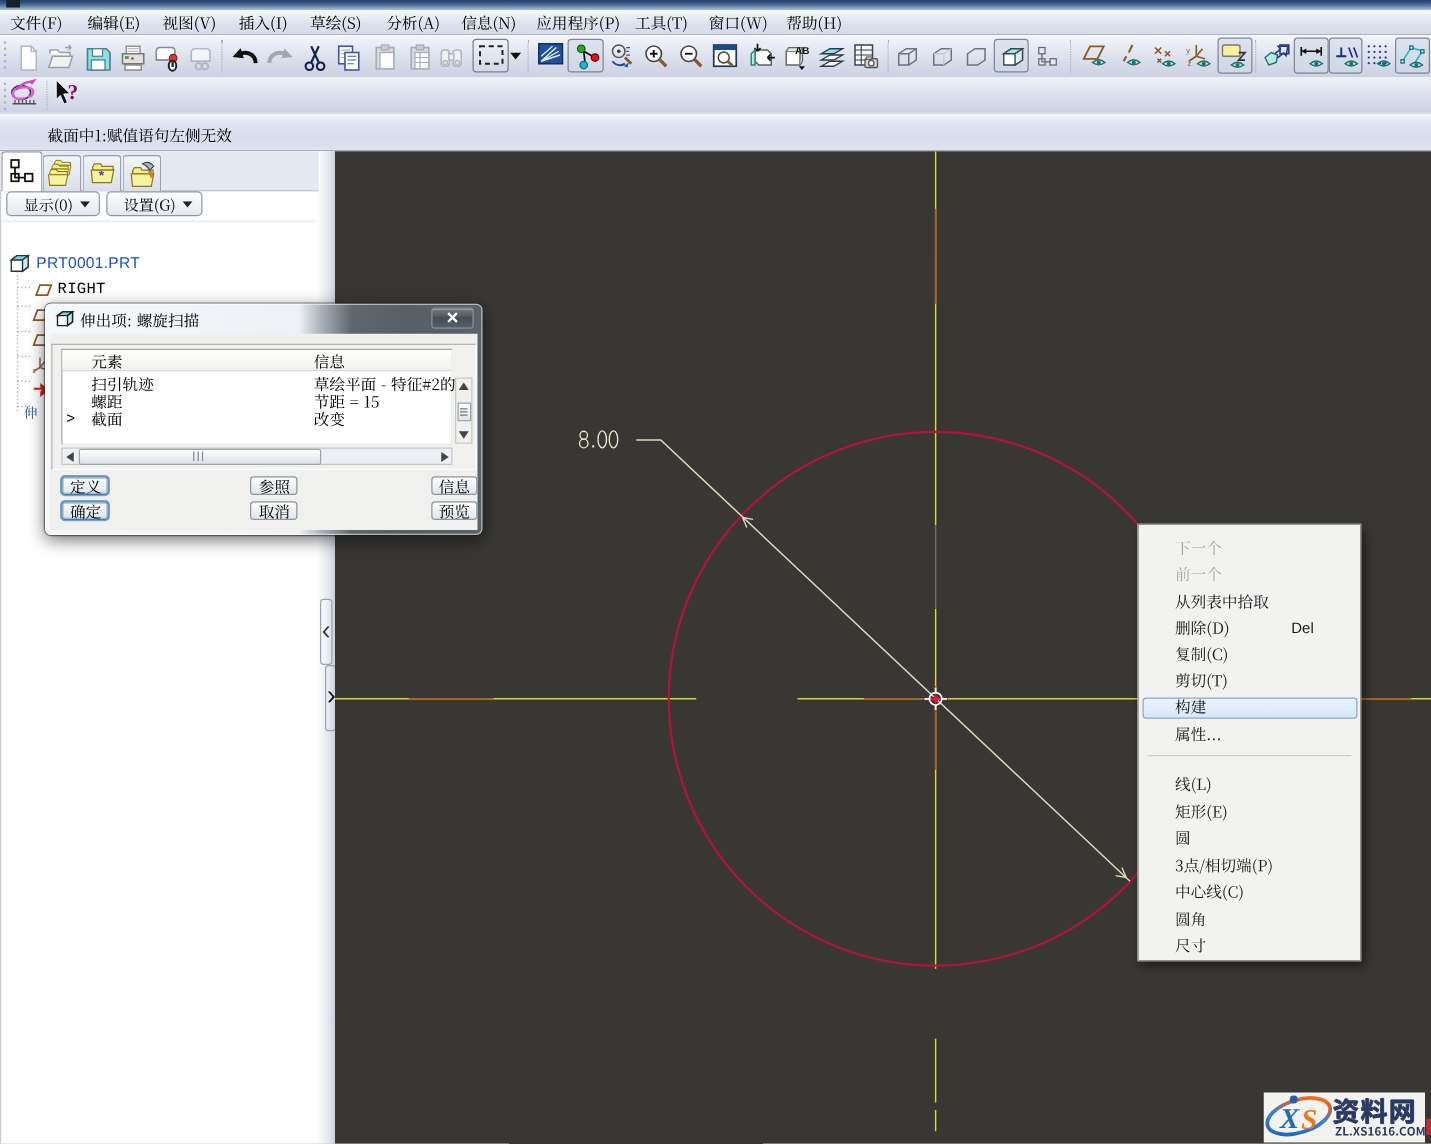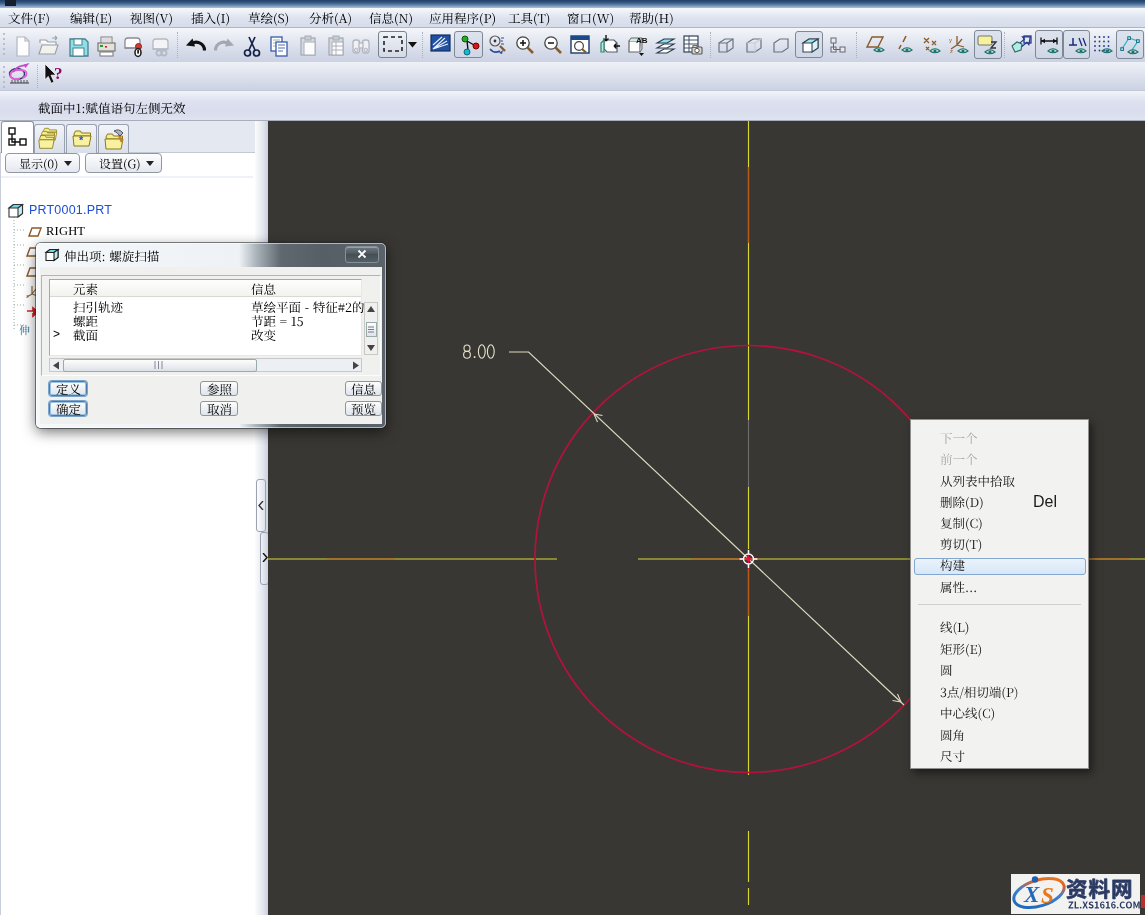--- a/index.html
+++ b/index.html
@@ -395,21 +395,21 @@
   </svg>
 <svg style="position:absolute;left:8px;top:203px;overflow:visible" width="16" height="15">
     <path d="M1 5 l4.5 -3.5 9 0 0 9 -4.5 3.5 -9 0z" fill="#fff" stroke="#333" stroke-width="1.1"></path>
     <path d="M1 5 l9 0 4.5 -3.5 -9 0z" fill="#6fd8e4" stroke="#333" stroke-width="1.1"></path>
     <path d="M10 5 l0 9 4.5 -3.5 0 -9z" fill="#c2eef4" stroke="#333" stroke-width="1.1"></path>
   </svg>
 <div style="position:absolute;left:29px;top:202.2px;font-family:'Liberation Sans',sans-serif;font-size:12.5px;font-weight:normal;color:#1d4ed8;letter-spacing:0.2px;white-space:pre;line-height:16.2px">PRT0001.PRT</div>
 <svg style="position:absolute;left:28px;top:226px;overflow:visible" width="14" height="12">
     <path d="M1 10 L4 2 L13 2 L10 10Z" fill="none" stroke="#8a5a28" stroke-width="1.4"></path>
   </svg>
-<div style="position:absolute;left:46px;top:223.2px;font-family:Liberation Serif, serif;font-size:12.5px;font-weight:normal;color:#000;letter-spacing:0.2px;white-space:pre;line-height:16.2px">RIGHT</div>
+<div style="position:absolute;left:46px;top:223.2px;font-family:Liberation Mono, monospace;font-size:12.5px;font-weight:normal;color:#000;letter-spacing:0.2px;white-space:pre;line-height:16.2px">RIGHT</div>
 <svg style="position:absolute;left:26px;top:246px;overflow:visible" width="12" height="12">
     <path d="M1 10 L4 2 L13 2 L10 10Z" fill="none" stroke="#8a5a28" stroke-width="1.4"></path>
   </svg>
 <svg style="position:absolute;left:26px;top:266px;overflow:visible" width="12" height="12">
     <path d="M1 10 L4 2 L13 2 L10 10Z" fill="none" stroke="#8a5a28" stroke-width="1.4"></path>
   </svg>
 <svg style="position:absolute;left:26px;top:285px;overflow:visible" width="13" height="13">
     <path d="M6 1v8M6 9l-5 3M6 9l6 2M6 9l4 -5" stroke="#8a6a3a" stroke-width="1.2"></path>
     <text x="0" y="13" font-size="6" fill="#8a6a3a" font-family="Liberation Sans">z</text>
   </svg>
@@ -474,21 +474,21 @@
   </svg>
 <svg style="position:absolute;left:940px;top:535px;overflow:visible" width="42" height="18">
     <path transform="translate(0,14.0)" d="M11.1 -7.9 9.9 -8.1V-4.3C9.9 -4.1 9.8 -4 9.6 -4C9.4 -4 8.3 -4.1 8.3 -4.1V-3.9C8.8 -3.9 9.1 -3.8 9.2 -3.7C9.4 -3.6 9.4 -3.4 9.5 -3.2C10.5 -3.3 10.7 -3.6 10.7 -4.3V-7.6C10.9 -7.7 11.1 -7.8 11.1 -7.9ZM8.6 -7.8 7.4 -7.9V-4.5H7.6C7.8 -4.5 8.2 -4.7 8.2 -4.8V-7.5C8.5 -7.5 8.6 -7.6 8.6 -7.8ZM2.6 -5.3V-6.2H5.3V-5.3ZM2.6 -3.5V-5H5.3V-4.4C5.3 -4.3 5.2 -4.2 5.1 -4.2C4.9 -4.2 4 -4.2 4 -4.2V-4.1C4.4 -4 4.7 -3.9 4.8 -3.8C4.9 -3.7 5 -3.5 5 -3.3C6 -3.4 6.1 -3.8 6.1 -4.3V-7.3C6.3 -7.3 6.5 -7.4 6.6 -7.5L5.6 -8.3L5.2 -7.8H2.7L1.8 -8.2V-3.2H2C2.3 -3.2 2.6 -3.4 2.6 -3.5ZM2.6 -6.6V-7.4H5.3V-6.6ZM6.2 -2.8H0.8L1 -2.4H5.1C4.5 -0.7 3.1 0.2 0.7 0.8L0.7 1C3.6 0.5 5.4 -0.4 6.1 -2.4H9.9C9.7 -1.2 9.4 -0.3 9.1 -0.1C9 -0 8.8 0 8.6 0C8.3 0 7.4 -0.1 6.8 -0.1V0.1C7.3 0.2 7.8 0.3 8 0.4C8.2 0.5 8.2 0.8 8.2 1C8.8 1 9.2 0.9 9.6 0.6C10.1 0.3 10.5 -0.9 10.7 -2.3C11 -2.3 11.1 -2.4 11.2 -2.5L10.3 -3.2L9.8 -2.8ZM10.9 -9.6 10.3 -8.9H7.8C8.2 -9.2 8.7 -9.6 9 -9.9C9.2 -9.9 9.4 -10 9.5 -10.1L8.2 -10.5C8 -10 7.7 -9.3 7.4 -8.9H5C5.5 -9 5.6 -10.2 3.7 -10.5L3.6 -10.4C4 -10 4.4 -9.4 4.5 -9C4.6 -8.9 4.7 -8.9 4.8 -8.9H0.6L0.7 -8.5H11.6C11.8 -8.5 11.9 -8.6 12 -8.7C11.6 -9.1 10.9 -9.6 10.9 -9.6Z M17.1 -7.4 16.7 -6.6 15.6 -6.3V-9.9C15.8 -9.9 15.9 -10 16 -10.2L14.7 -10.3V-6.2L12.9 -5.8L13.1 -5.5L14.7 -5.9V-2C14.7 -1.7 14.7 -1.7 14.2 -1.3L15 -0.4C15.1 -0.5 15.2 -0.6 15.2 -0.8C16.5 -1.8 17.7 -2.8 18.3 -3.3L18.2 -3.5C17.2 -2.9 16.3 -2.3 15.6 -1.9V-6L18 -6.5C18.1 -6.5 18.2 -6.6 18.2 -6.7C17.8 -7 17.1 -7.4 17.1 -7.4ZM23.1 -9.2H17.3L17.4 -8.8H19.8C19.6 -4.2 19.1 -0.8 15.4 0.8L15.6 1C19.8 -0.5 20.4 -3.7 20.7 -8.8H23.2C23.1 -4 22.9 -0.8 22.4 -0.3C22.2 -0.1 22.1 -0.1 21.8 -0.1C21.6 -0.1 20.7 -0.2 20.1 -0.2L20.1 0C20.6 0.1 21.1 0.2 21.3 0.4C21.5 0.5 21.6 0.7 21.6 1C22.1 1 22.7 0.8 23 0.3C23.7 -0.4 23.9 -3.5 24 -8.7C24.3 -8.7 24.5 -8.8 24.6 -8.9L23.6 -9.7Z M27 -3.8C27 -6.1 27.5 -7.8 29.2 -10L28.9 -10.2C27.1 -8.3 26.1 -6.3 26.1 -3.8C26.1 -1.3 27.1 0.7 28.9 2.7L29.2 2.5C27.6 0.2 27 -1.5 27 -3.8Z M29.8 -6.7H30.4L30.7 -8.7H33.1C33.1 -7.4 33.1 -6.2 33.1 -4.9V-4.2C33.1 -3 33.1 -1.7 33.1 -0.5L31.7 -0.4V0H35.7V-0.4L34.2 -0.5C34.2 -1.7 34.2 -3 34.2 -4.2V-4.9C34.2 -6.2 34.2 -7.4 34.2 -8.7H36.6L37 -6.7H37.5L37.4 -9.1H29.9Z M40.3 -3.8C40.3 -1.5 39.8 0.2 38.2 2.5L38.4 2.7C40.3 0.8 41.2 -1.3 41.2 -3.8C41.2 -6.3 40.3 -8.3 38.4 -10.2L38.2 -10C39.8 -7.8 40.3 -6.1 40.3 -3.8Z" fill="#1a1a1a"></path>
   </svg>
 <svg style="position:absolute;left:940px;top:556px;overflow:visible" width="25" height="18">
     <path transform="translate(0,14.0)" d="M8.2 -4.7 8.1 -4.6C8.3 -4.1 8.7 -3.5 8.9 -2.8C7.7 -2.7 6.6 -2.6 5.8 -2.6C6.6 -3.6 7.5 -5.2 8 -6.2C8.2 -6.2 8.4 -6.3 8.4 -6.5L7.2 -7C7 -5.8 6.1 -3.7 5.5 -2.8C5.4 -2.7 5.2 -2.6 5.2 -2.6L5.7 -1.6C5.8 -1.6 5.9 -1.7 5.9 -1.8C7.1 -2.1 8.2 -2.4 9 -2.6C9.1 -2.2 9.2 -1.9 9.2 -1.6C9.9 -0.9 10.6 -2.7 8.2 -4.7ZM7.8 -10.2 6.5 -10.5C6.2 -8.7 5.5 -6.8 4.9 -5.5L5 -5.4C5.6 -6.1 6.2 -6.9 6.6 -7.9H10.7C10.6 -3.6 10.4 -0.7 9.9 -0.2C9.8 -0.1 9.7 -0.1 9.5 -0.1C9.2 -0.1 8.3 -0.2 7.7 -0.2L7.7 0C8.2 0.1 8.7 0.2 8.9 0.4C9.1 0.5 9.2 0.7 9.2 1C9.7 1 10.2 0.8 10.6 0.4C11.2 -0.4 11.4 -3.2 11.5 -7.8C11.8 -7.8 11.9 -7.9 12 -8L11.1 -8.8L10.6 -8.3H6.8C7 -8.8 7.2 -9.3 7.3 -9.9C7.6 -9.9 7.8 -10 7.8 -10.2ZM4.4 -8.3 3.8 -7.6H3.4V-10.1C3.7 -10.1 3.8 -10.2 3.8 -10.4L2.6 -10.5V-7.6H0.5L0.6 -7.2H2.4C2 -5.3 1.4 -3.4 0.3 -1.9L0.5 -1.8C1.4 -2.7 2.1 -3.8 2.6 -5V1H2.8C3 1 3.4 0.8 3.4 0.7V-5.8C3.7 -5.2 4.1 -4.5 4.2 -3.9C5 -3.3 5.7 -4.9 3.4 -6.1V-7.2H5.1C5.2 -7.2 5.4 -7.3 5.4 -7.4C5 -7.8 4.4 -8.3 4.4 -8.3Z M13.6 -4.4 13.4 -4.3C13.8 -3.1 14.2 -2.2 14.8 -1.5C14.3 -0.6 13.7 0.2 12.9 0.8L13 1C13.9 0.4 14.7 -0.2 15.2 -1C16.5 0.3 18.4 0.7 21.3 0.7C22 0.7 23.3 0.7 23.9 0.7C24 0.3 24.1 0.1 24.5 -0V-0.2C23.7 -0.2 22.1 -0.2 21.4 -0.2C18.7 -0.2 16.8 -0.4 15.5 -1.5C16.1 -2.6 16.5 -3.9 16.7 -5.3C16.9 -5.3 17.1 -5.3 17.1 -5.4L16.3 -6.2L15.8 -5.7H14.6C15.1 -6.6 15.8 -8 16.1 -8.8C16.4 -8.8 16.6 -8.8 16.8 -8.9L15.8 -9.8L15.3 -9.3H13L13.1 -9H15.3C14.9 -8.1 14.3 -6.7 13.8 -5.9C13.7 -5.8 13.5 -5.7 13.4 -5.7L14.1 -5.1L14.5 -5.4H15.9C15.7 -4.1 15.5 -2.9 15 -1.9C14.4 -2.5 14 -3.3 13.6 -4.4ZM22.2 -7.5H20.4V-8.8H22.2ZM22.2 -7.1V-5.8H20.4V-7.1ZM23.8 -8.2 23.2 -7.5H23V-8.6C23.2 -8.7 23.4 -8.8 23.5 -8.9L22.5 -9.6L22.1 -9.2H20.4V-10C20.7 -10 20.8 -10.2 20.8 -10.3L19.6 -10.5V-9.2H17.2L17.4 -8.8H19.6V-7.5H16.2L16.3 -7.1H19.6V-5.8H17.2L17.4 -5.5H19.6V-4.2H17.1L17.2 -3.8H19.6V-2.5H16.4L16.5 -2.1H19.6V-0.5H19.7C20.1 -0.5 20.4 -0.7 20.4 -0.8V-2.1H24C24.2 -2.1 24.3 -2.2 24.3 -2.3C23.9 -2.7 23.2 -3.2 23.2 -3.2L22.7 -2.5H20.4V-3.8H23.3C23.5 -3.8 23.6 -3.9 23.6 -4C23.2 -4.4 22.6 -4.9 22.6 -4.9L22.1 -4.2H20.4V-5.5H22.2V-5.1H22.3C22.6 -5.1 23 -5.2 23 -5.3V-7.1H24.3C24.5 -7.1 24.6 -7.2 24.7 -7.3C24.3 -7.7 23.8 -8.2 23.8 -8.2Z" fill="#1a1a1a"></path>
   </svg>
 <svg style="position:absolute;left:940px;top:578px;overflow:visible" width="37" height="18">
     <path transform="translate(0,14.0)" d="M10.1 -9.4V-8H2.7V-9.4ZM1.9 -9.8V-6.5C1.9 -4 1.7 -1.4 0.3 0.8L0.5 0.9C2.6 -1.2 2.7 -4.2 2.7 -6.5V-7.6H10.1V-7.1H10.3C10.5 -7.1 10.9 -7.2 10.9 -7.3V-9.3C11.2 -9.3 11.4 -9.4 11.5 -9.5L10.5 -10.3L10 -9.8H2.9L1.9 -10.2ZM9.3 -7.3C8 -7 5.5 -6.7 3.6 -6.5L3.6 -6.3C4.6 -6.3 5.6 -6.3 6.6 -6.4V-5.5H4.6L3.7 -5.9V-3.1H3.9C4.2 -3.1 4.5 -3.2 4.5 -3.3V-3.6H6.6V-2.6H4L3.1 -3V1H3.2C3.6 1 3.9 0.8 3.9 0.7V-2.3H6.6V-1.2C5.6 -1.2 4.8 -1.2 4.3 -1.2L4.7 -0.2C4.8 -0.3 4.9 -0.4 5 -0.5C6.7 -0.7 7.9 -0.9 8.9 -1.1C9.1 -0.9 9.2 -0.6 9.2 -0.4C9.9 0.1 10.5 -1.3 8.3 -2L8.2 -1.9C8.3 -1.8 8.5 -1.6 8.7 -1.3L7.3 -1.3V-2.3H10.2V-0.1C10.2 0 10.2 0.1 10 0.1C9.7 0.1 8.7 0 8.7 0V0.2C9.2 0.3 9.4 0.4 9.6 0.5C9.7 0.6 9.8 0.8 9.8 1C10.9 0.9 11 0.5 11 -0.1V-2.1C11.2 -2.1 11.5 -2.3 11.5 -2.4L10.5 -3.1L10.1 -2.6H7.3V-3.6H9.5V-3.2H9.6C9.8 -3.2 10.2 -3.4 10.2 -3.5V-5C10.5 -5 10.6 -5.1 10.7 -5.2L9.8 -5.9L9.3 -5.5H7.3V-6.4C8.1 -6.5 8.9 -6.6 9.5 -6.6C9.7 -6.5 9.9 -6.5 10.1 -6.6ZM6.6 -4H4.5V-5.1H6.6ZM7.3 -4V-5.1H9.5V-4Z M14.9 -10.5V1H15C15.3 1 15.7 0.8 15.7 0.7V-10C16 -10 16.1 -10.2 16.1 -10.4ZM13.9 -7.9C13.9 -7 13.6 -6 13.2 -5.6C13 -5.4 12.9 -5.1 13.1 -4.9C13.3 -4.7 13.7 -4.8 13.9 -5.1C14.2 -5.6 14.5 -6.6 14.2 -7.9ZM16 -8.3 15.9 -8.3C16.2 -7.8 16.5 -7 16.5 -6.4C17.2 -5.7 17.9 -7.2 16 -8.3ZM18.1 -9.7C17.9 -7.8 17.3 -5.9 16.7 -4.7L16.9 -4.5C17.4 -5.2 17.9 -6 18.2 -6.9H20.1V-3.9H17.6L17.7 -3.5H20.1V0.2H16.6L16.7 0.5H24.4C24.5 0.5 24.7 0.5 24.7 0.3C24.3 -0.1 23.6 -0.6 23.6 -0.6L23 0.2H21V-3.5H23.7C23.8 -3.5 24 -3.6 24 -3.7C23.6 -4.1 22.9 -4.6 22.9 -4.6L22.4 -3.9H21V-6.9H24C24.2 -6.9 24.3 -7 24.3 -7.1C23.9 -7.5 23.3 -8 23.3 -8L22.7 -7.3H21V-9.9C21.2 -10 21.3 -10.1 21.4 -10.3L20.1 -10.4V-7.3H18.4C18.6 -7.9 18.8 -8.5 18.9 -9.1C19.2 -9.1 19.3 -9.2 19.4 -9.3Z M27 0.2C27.5 0.2 27.8 -0.2 27.8 -0.6C27.8 -1 27.5 -1.4 27 -1.4C26.6 -1.4 26.3 -1 26.3 -0.6C26.3 -0.2 26.6 0.2 27 0.2Z M31.1 0.2C31.6 0.2 31.9 -0.2 31.9 -0.6C31.9 -1 31.6 -1.4 31.1 -1.4C30.7 -1.4 30.4 -1 30.4 -0.6C30.4 -0.2 30.7 0.2 31.1 0.2Z M35.2 0.2C35.6 0.2 36 -0.2 36 -0.6C36 -1 35.6 -1.4 35.2 -1.4C34.8 -1.4 34.4 -1 34.4 -0.6C34.4 -0.2 34.8 0.2 35.2 0.2Z" fill="#1a1a1a"></path>
   </svg>
-<div style="position:absolute;left:1033px;top:494.0px;font-family:'Liberation Sans',sans-serif;font-size:16px;font-weight:normal;color:#1a1a1a;white-space:pre;line-height:16.2px">Del</div>
+<div style="position:absolute;left:1033px;top:494.0px;font-family:'Liberation Sans',sans-serif;font-size:12px;font-weight:normal;color:#1a1a1a;white-space:pre;line-height:16.2px">Del</div>
 <div class="abs" style="left:918px;top:604px;width:163px;height:1px;background:#cfcfcf"></div>
 <svg style="position:absolute;left:940px;top:618px;overflow:visible" width="29" height="18">
     <path transform="translate(0,14.0)" d="M0.5 -0.9 1.1 0.2C1.2 0.2 1.3 0 1.3 -0.1C3.1 -0.8 4.4 -1.5 5.3 -2L5.2 -2.2C3.4 -1.6 1.4 -1.1 0.5 -0.9ZM8.3 -10.2 8.2 -10.1C8.7 -9.7 9.4 -9 9.6 -8.4C10.5 -7.9 11 -9.7 8.3 -10.2ZM4 -9.8 2.8 -10.4C2.4 -9.4 1.5 -7.5 0.7 -6.7C0.6 -6.7 0.4 -6.6 0.4 -6.6L0.8 -5.5C0.9 -5.5 1 -5.6 1.1 -5.7C1.7 -5.9 2.4 -6 2.9 -6.2C2.2 -5.2 1.4 -4.2 0.8 -3.7C0.7 -3.6 0.4 -3.6 0.4 -3.6L0.9 -2.5C1 -2.5 1.1 -2.6 1.2 -2.7C2.7 -3.1 4 -3.6 4.8 -3.8L4.7 -4C3.5 -3.8 2.2 -3.7 1.3 -3.6C2.6 -4.7 4.1 -6.4 4.8 -7.5C5.1 -7.4 5.2 -7.5 5.3 -7.7L4.2 -8.3C3.9 -7.8 3.6 -7.2 3.2 -6.6L1.1 -6.5C2 -7.4 3 -8.7 3.5 -9.7C3.8 -9.6 3.9 -9.7 4 -9.8ZM8.1 -10.3 6.8 -10.5C6.8 -9.3 6.8 -8.2 6.9 -7.2L5.1 -7L5.2 -6.6L6.9 -6.8C7 -6.1 7.1 -5.4 7.3 -4.7L4.8 -4.3L5 -4L7.4 -4.3C7.6 -3.5 7.8 -2.8 8.2 -2.1C6.9 -1 5.5 -0.1 3.9 0.6L4 0.8C5.7 0.2 7.2 -0.5 8.5 -1.5C9 -0.7 9.7 -0 10.5 0.5C11.1 0.9 11.9 1.2 12.1 0.8C12.2 0.7 12.2 0.5 11.8 0L12 -1.9L11.9 -1.9C11.7 -1.4 11.5 -0.7 11.3 -0.4C11.2 -0.2 11.1 -0.2 10.9 -0.3C10.2 -0.7 9.6 -1.3 9.2 -2C9.8 -2.5 10.3 -3.1 10.9 -3.8C11.2 -3.7 11.3 -3.8 11.4 -3.9L10.2 -4.6C9.8 -3.9 9.3 -3.2 8.8 -2.7C8.5 -3.2 8.3 -3.8 8.2 -4.4L11.8 -5C12 -5 12.1 -5.1 12.1 -5.2C11.6 -5.6 10.9 -6 10.9 -6L10.4 -5.1L8.1 -4.8C7.9 -5.5 7.8 -6.2 7.8 -6.9L11.3 -7.4C11.5 -7.4 11.6 -7.5 11.6 -7.6C11.1 -7.9 10.4 -8.4 10.4 -8.4L9.9 -7.6L7.7 -7.3C7.7 -8.2 7.6 -9.1 7.6 -10C8 -10 8.1 -10.2 8.1 -10.3Z M14.5 -3.8C14.5 -6.1 15 -7.8 16.7 -10L16.4 -10.2C14.6 -8.3 13.7 -6.3 13.7 -3.8C13.7 -1.3 14.6 0.7 16.4 2.7L16.7 2.5C15.1 0.2 14.5 -1.5 14.5 -3.8Z M17.7 -8.7 19 -8.6C19 -7.4 19 -6.1 19 -4.9V-4.1C19 -2.9 19 -1.7 19 -0.5L17.7 -0.4V0H24.3L24.4 -2.4H23.9L23.5 -0.4H20.1C20.1 -1.7 20.1 -2.9 20.1 -4V-4.7C20.1 -6.1 20.1 -7.4 20.1 -8.6L21.5 -8.7V-9.1H17.7Z M27.4 -3.8C27.4 -1.5 26.9 0.2 25.2 2.5L25.5 2.7C27.4 0.8 28.3 -1.3 28.3 -3.8C28.3 -6.3 27.4 -8.3 25.5 -10.2L25.2 -10C26.9 -7.8 27.4 -6.1 27.4 -3.8Z" fill="#1a1a1a"></path>
   </svg>
 <svg style="position:absolute;left:940px;top:640px;overflow:visible" width="42" height="18">
     <path transform="translate(0,14.0)" d="M6 -9.8V-0.1C5.9 -0 5.8 0.1 5.7 0.2L6.6 0.8L6.9 0.3H11.8C12 0.3 12.1 0.2 12.2 0.1C11.8 -0.3 11.2 -0.8 11.2 -0.8L10.6 -0.1H6.8V-3H10.2V-2.4H10.3C10.6 -2.4 10.9 -2.6 10.9 -2.6V-6C11.1 -6 11.3 -6.1 11.4 -6.2L10.6 -7L10.2 -6.5H6.8V-8.8H11.6C11.8 -8.8 11.9 -8.9 11.9 -9.1C11.5 -9.4 10.9 -10 10.9 -10L10.3 -9.2H7ZM10.2 -3.4H6.8V-6.1H10.2ZM4.8 -5.9 4.2 -5.1H3.7L3.7 -5.7V-7.9H5.3C5.5 -7.9 5.6 -8 5.6 -8.1C5.2 -8.5 4.6 -9 4.6 -9L4 -8.3H2.3C2.5 -8.8 2.7 -9.3 2.8 -9.9C3.1 -9.9 3.2 -10 3.2 -10.2L2 -10.5C1.7 -8.8 1.2 -7.1 0.6 -6L0.8 -5.9C1.3 -6.4 1.8 -7.1 2.1 -7.9H2.9V-5.7L2.9 -5.1H0.5L0.6 -4.8H2.8C2.8 -2.9 2.3 -0.9 0.4 0.8L0.6 1C2.3 -0.1 3 -1.5 3.4 -3C4 -2.3 4.7 -1.3 4.8 -0.5C5.7 0.2 6.3 -1.9 3.5 -3.3C3.6 -3.8 3.6 -4.3 3.6 -4.8H5.5C5.7 -4.8 5.8 -4.8 5.8 -5C5.4 -5.4 4.8 -5.9 4.8 -5.9Z M23.2 -10.3C22.3 -8.8 21 -7.6 19.7 -6.7L19.8 -6.4C21.4 -7.2 22.8 -8.3 23.9 -9.5C24.1 -9.4 24.2 -9.5 24.3 -9.6ZM23.2 -7.1C22.2 -5.4 20.8 -4.1 19.2 -3.2L19.3 -3C21.1 -3.8 22.7 -4.9 23.9 -6.3C24.2 -6.2 24.3 -6.3 24.4 -6.4ZM23.5 -3.9C22.3 -1.7 20.6 -0.3 18.6 0.7L18.6 1C21 0.1 22.8 -1.2 24.2 -3.2C24.5 -3.1 24.6 -3.2 24.7 -3.3ZM17.4 -9.1V-5.7H15.5V-9.1ZM13 -5.7 13.1 -5.4H14.7C14.7 -3.2 14.4 -1 12.9 0.9L13.1 1C15.2 -0.7 15.5 -3.2 15.5 -5.4H17.4V0.9H17.6C18 0.9 18.2 0.7 18.2 0.6V-5.4H20C20.2 -5.4 20.3 -5.4 20.4 -5.6C19.9 -6 19.3 -6.5 19.3 -6.5L18.7 -5.7H18.2V-9.1H19.7C19.9 -9.1 20 -9.1 20.1 -9.3C19.6 -9.7 19 -10.2 19 -10.2L18.4 -9.4H13.3L13.4 -9.1H14.7V-5.7Z M27 -3.8C27 -6.1 27.5 -7.8 29.2 -10L28.9 -10.2C27.1 -8.3 26.1 -6.3 26.1 -3.8C26.1 -1.3 27.1 0.7 28.9 2.7L29.2 2.5C27.6 0.2 27 -1.5 27 -3.8Z M36.4 -6.9H36.9L36.9 -9.1H30.2V-8.7L31.5 -8.6C31.5 -7.4 31.5 -6.1 31.5 -4.9V-4.2C31.5 -3 31.5 -1.7 31.5 -0.5L30.2 -0.4V0H37.1L37.1 -2.3H36.6L36.3 -0.4H32.6C32.6 -1.7 32.6 -2.9 32.6 -4.4H34.8L35 -3.1H35.4V-6.1H35L34.8 -4.8H32.6C32.6 -6.2 32.6 -7.5 32.6 -8.7H36Z M40.2 -3.8C40.2 -1.5 39.7 0.2 38.1 2.5L38.3 2.7C40.2 0.8 41.1 -1.3 41.1 -3.8C41.1 -6.3 40.2 -8.3 38.3 -10.2L38.1 -10C39.7 -7.8 40.2 -6.1 40.2 -3.8Z" fill="#1a1a1a"></path>
   </svg>
 <svg style="position:absolute;left:940px;top:661px;overflow:visible" width="12" height="18">
     <path transform="translate(0,14.0)" d="M6.9 -4.4 5.8 -4.5C5.8 -3 5.7 -1.7 2.8 -0.8L2.9 -0.6C6.3 -1.4 6.5 -2.7 6.6 -4.1C6.8 -4.1 6.9 -4.2 6.9 -4.4ZM6.4 -2.4 6.3 -2.2C7.6 -1.8 8.4 -1.2 8.8 -0.8C9.6 -0.1 10.7 -1.8 6.4 -2.4ZM4.7 -6.2V-6.4H7.8V-6H7.9C8.1 -6 8.5 -6.2 8.5 -6.3V-7.9C8.7 -8 8.9 -8.1 9 -8.2L8.1 -8.8L7.7 -8.4H4.7L3.9 -8.8V-6H4C4.3 -6 4.7 -6.1 4.7 -6.2ZM7.8 -8V-6.8H4.7V-8ZM4.1 -2.2V-5H8.2V-2.3H8.3C8.6 -2.3 9 -2.5 9 -2.5V-5C9.2 -5 9.3 -5.1 9.4 -5.1L8.5 -5.8L8.1 -5.4H4.2L3.4 -5.8V-2H3.5C3.8 -2 4.1 -2.1 4.1 -2.2ZM10.2 -9.4V-0.3H2.1V-9.4ZM2.1 0.7V0.1H10.2V0.9H10.4C10.7 0.9 11 0.7 11.1 0.6V-9.3C11.3 -9.3 11.5 -9.4 11.6 -9.5L10.6 -10.3L10.1 -9.8H2.2L1.4 -10.2V1H1.5C1.9 1 2.1 0.8 2.1 0.7Z" fill="#1a1a1a"></path>
   </svg>

